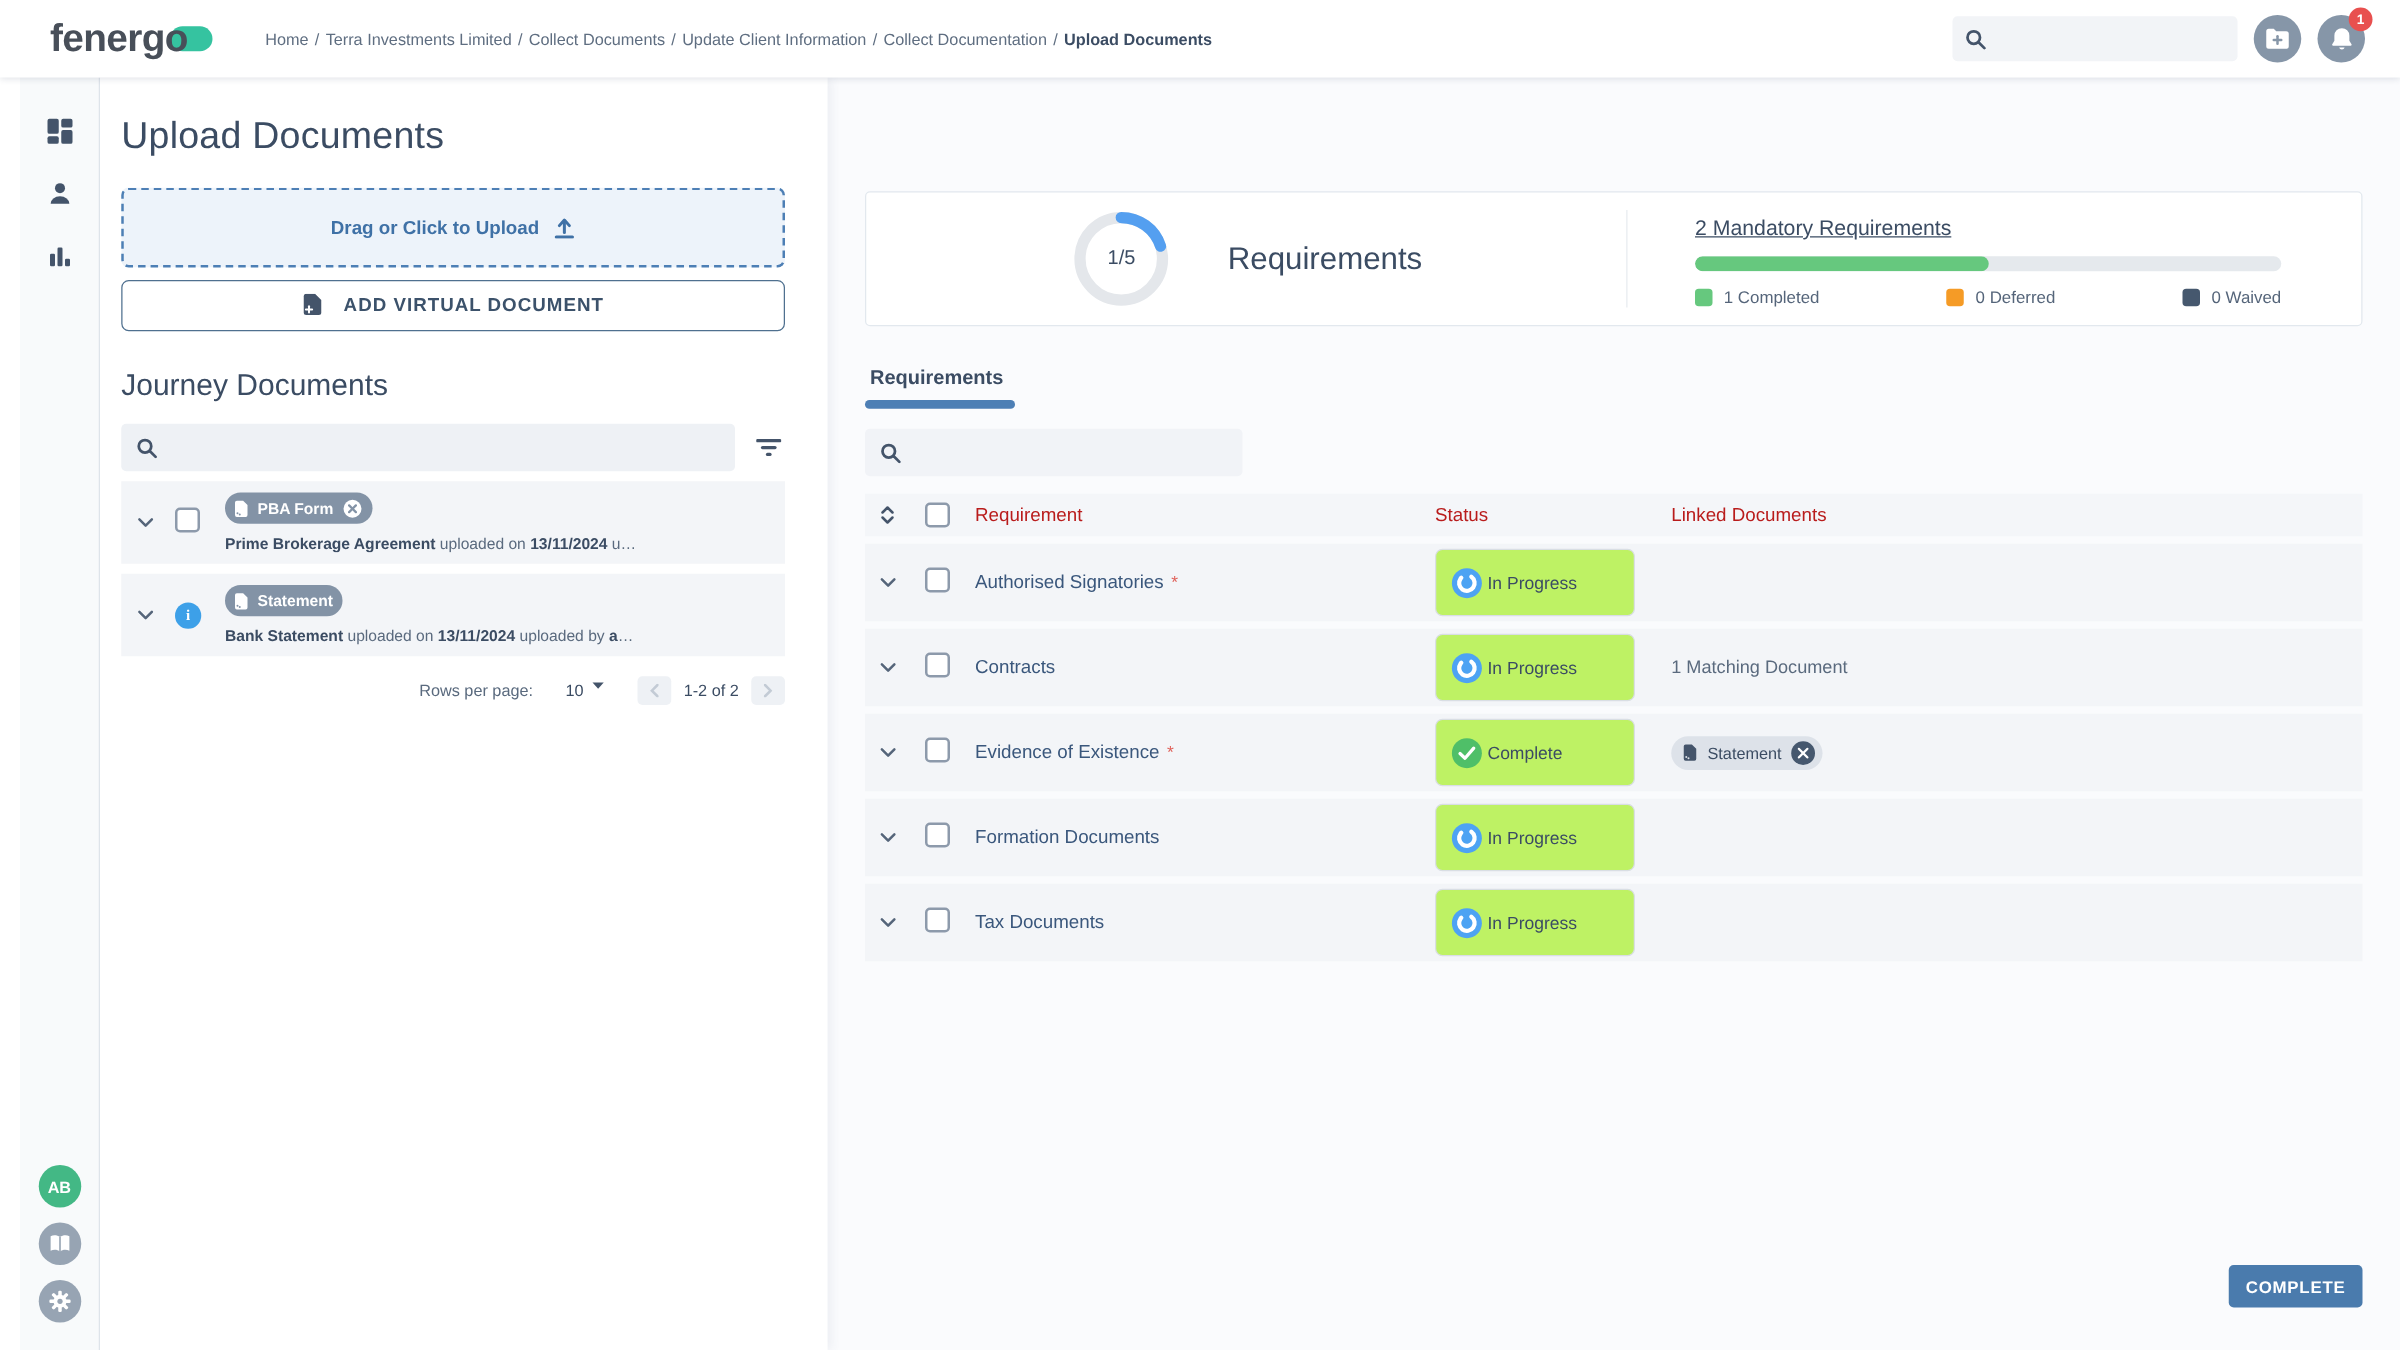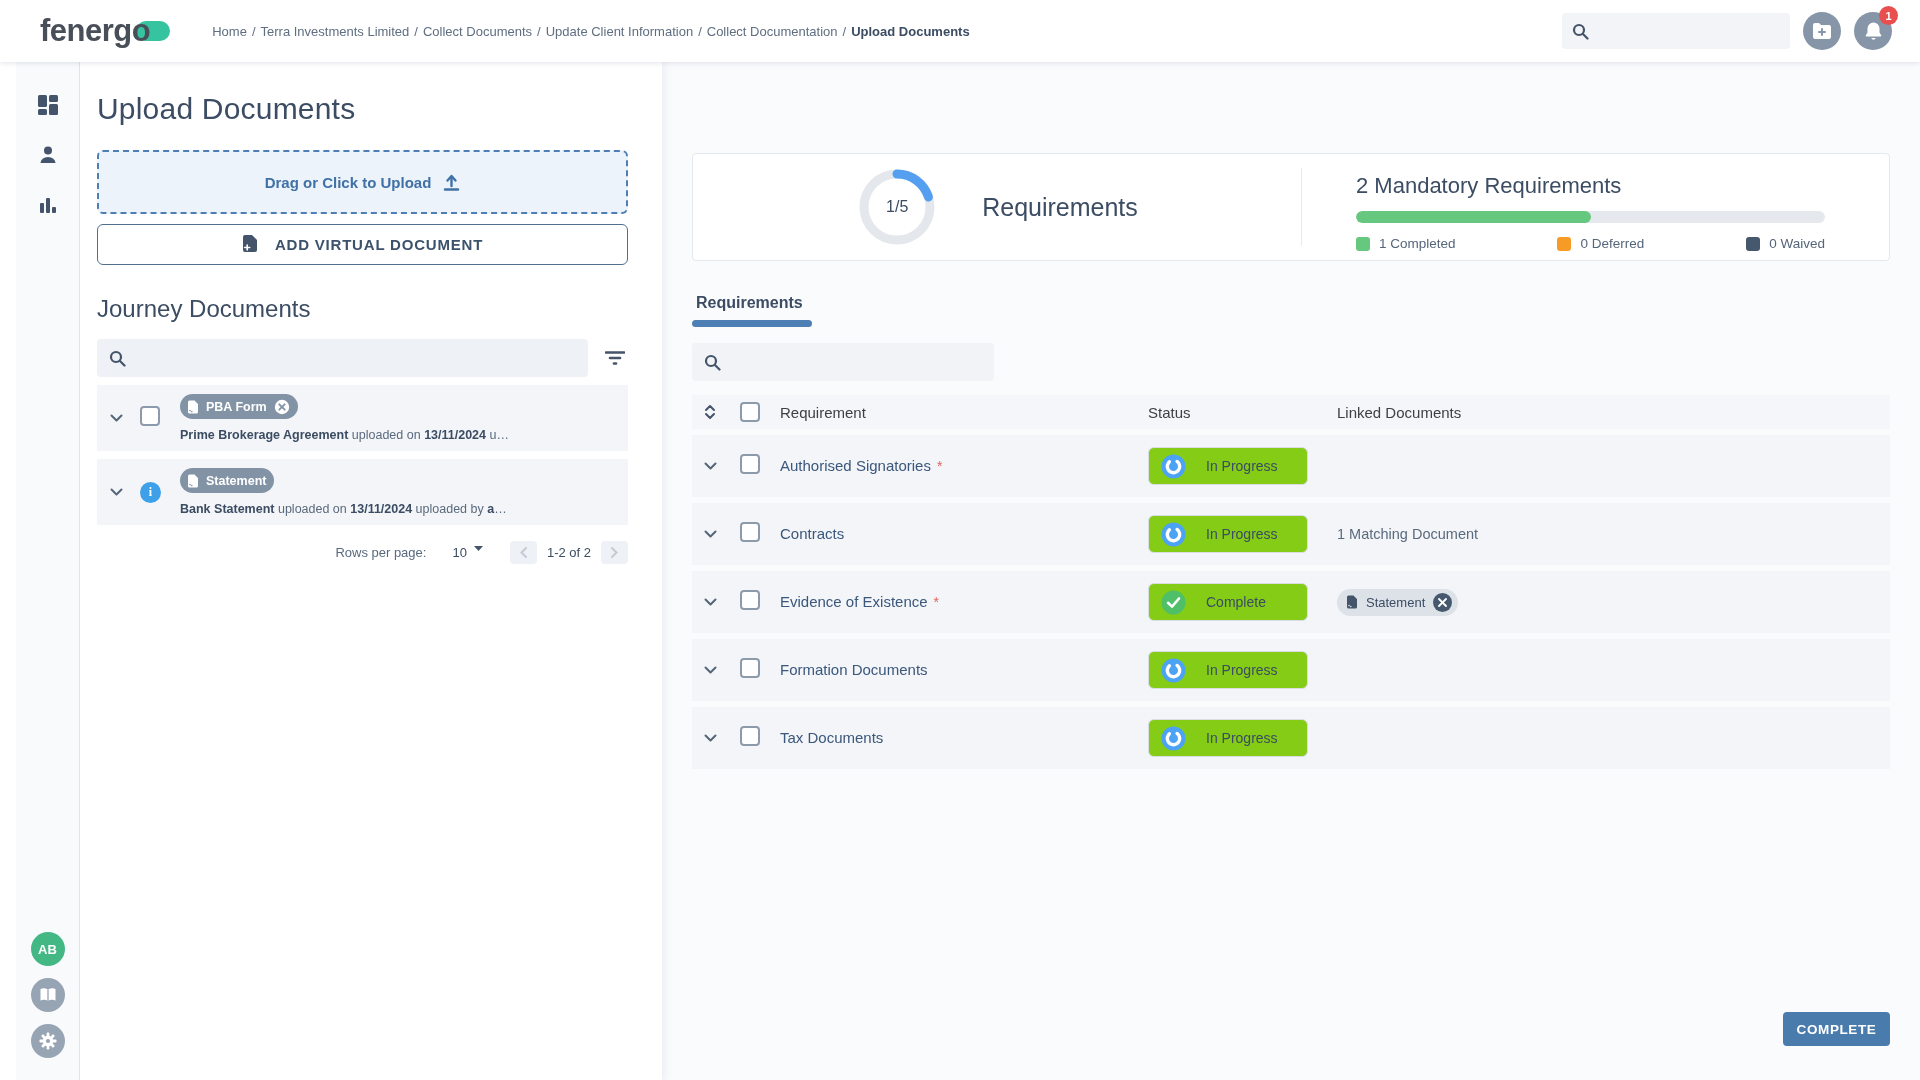--- a/index.html
+++ b/index.html
@@ -83,40 +83,40 @@
 
   
   .main{position:absolute;left:662px;top:62px;right:0;bottom:0;background:var(--main-bg);padding:0 30px 0 30px;overflow:hidden;}
   .summary-card{margin-top:91px;height:108px;background:#fff;border:1px solid var(--card-border);border-radius:4px;display:flex;align-items:stretch;}
   .card-left{width:608px;display:flex;align-items:center;justify-content:center;gap:44px;}
   .donut-wrap{position:relative;width:82px;height:82px;}
   .donut-label{position:absolute;inset:0;display:flex;align-items:center;justify-content:center;font-size:16px;color:var(--slate-dark);text-align:center;}
   .card-title{font-size:25px;font-weight:500;color:var(--slate-dark);}
   .card-divider{width:1px;background:#e7ebef;margin:14px 0;}
   .card-right{flex:1;padding:19px 64px 0 54px;}
-  .mand-title{font-size:22px;font-weight:500;color:var(--slate-dark);}
+  .mand-title{font-size:17px;font-weight:500;color:var(--slate-dark);text-decoration:underline;}
   .bar-track{margin-top:12px;height:12px;border-radius:6px;background:#e5e9ed;overflow:hidden;}
   .bar-fill{height:100%;border-radius:6px;background:var(--green);}
   .legend{margin-top:13px;display:flex;justify-content:space-between;}
   .legend-item{display:flex;align-items:center;gap:9px;font-size:13.5px;color:#55657a;}
   .legend-swatch{width:14px;height:14px;border-radius:3px;display:inline-block;}
 
   .tab-bar{margin-top:33px;}
   .tab{font-size:16px;font-weight:bold;color:var(--slate-dark);display:inline-block;padding:0 4px;cursor:pointer;}
   .tab-underline{margin-top:8px;width:120px;height:7px;border-radius:4px;background:#4d7fb5;}
   .req-search{margin-top:16px;width:302px;display:flex;align-items:center;background:#f1f3f7;border-radius:4px;height:38px;padding:0 12px;}
   .req-search input{border:none;background:transparent;outline:none;flex:1;font-size:14px;margin-left:9px;color:var(--slate-dark);font-family:inherit;}
 
   .rtable-header{margin-top:14px;height:34px;background:#f4f6f9;display:grid;grid-template-columns:36px 40px 368px 189px 1fr;
-                 align-items:center;padding-left:12px;font-size:15px;color:#404040;font-weight:500;}
+                 align-items:center;padding-left:12px;font-size:15px;color:#b91c1c;font-weight:500;}
   .rrow{margin-top:6px;height:62px;background:var(--row-bg);display:grid;grid-template-columns:36px 40px 368px 189px 1fr;
         align-items:center;padding-left:12px;}
   .req-name{font-size:15px;font-weight:500;color:#3a577c;cursor:pointer;}
   .req-star{color:#e0635c;margin-left:6px;font-size:14px;}
-  .status-chip{display:inline-flex;align-items:center;gap:20px;width:160px;height:38px;background:#84cc16;border:1px solid #d9dee4;
+  .status-chip{display:inline-flex;align-items:center;gap:4px;width:160px;height:54px;background:#bef264;border:1px solid #d9dee4;
                border-radius:6px;padding:0 12px;cursor:pointer;}
   .status-chip .status-label{font-size:14px;font-weight:500;color:var(--slate-dark);}
   .linked-text{font-size:14.5px;color:#5a6a7e;}
   .linked-chip{display:inline-flex;align-items:center;gap:8px;background:#dde2e9;border-radius:14px;height:27px;padding:0 6px 0 9px;cursor:pointer;}
   .linked-chip .chip-label{font-size:13px;color:var(--slate-dark);}
   .xcircle{width:19px;height:19px;border-radius:50%;background:#46586e;display:inline-flex;align-items:center;justify-content:center;cursor:pointer;}
 
   .complete-btn{position:absolute;right:30px;bottom:34px;width:107px;height:34px;background:#4a7bad;color:#fff;border:none;border-radius:4px;
                 font-size:13.5px;font-weight:bold;letter-spacing:.6px;cursor:pointer;font-family:inherit;}
   svg{display:block;}

